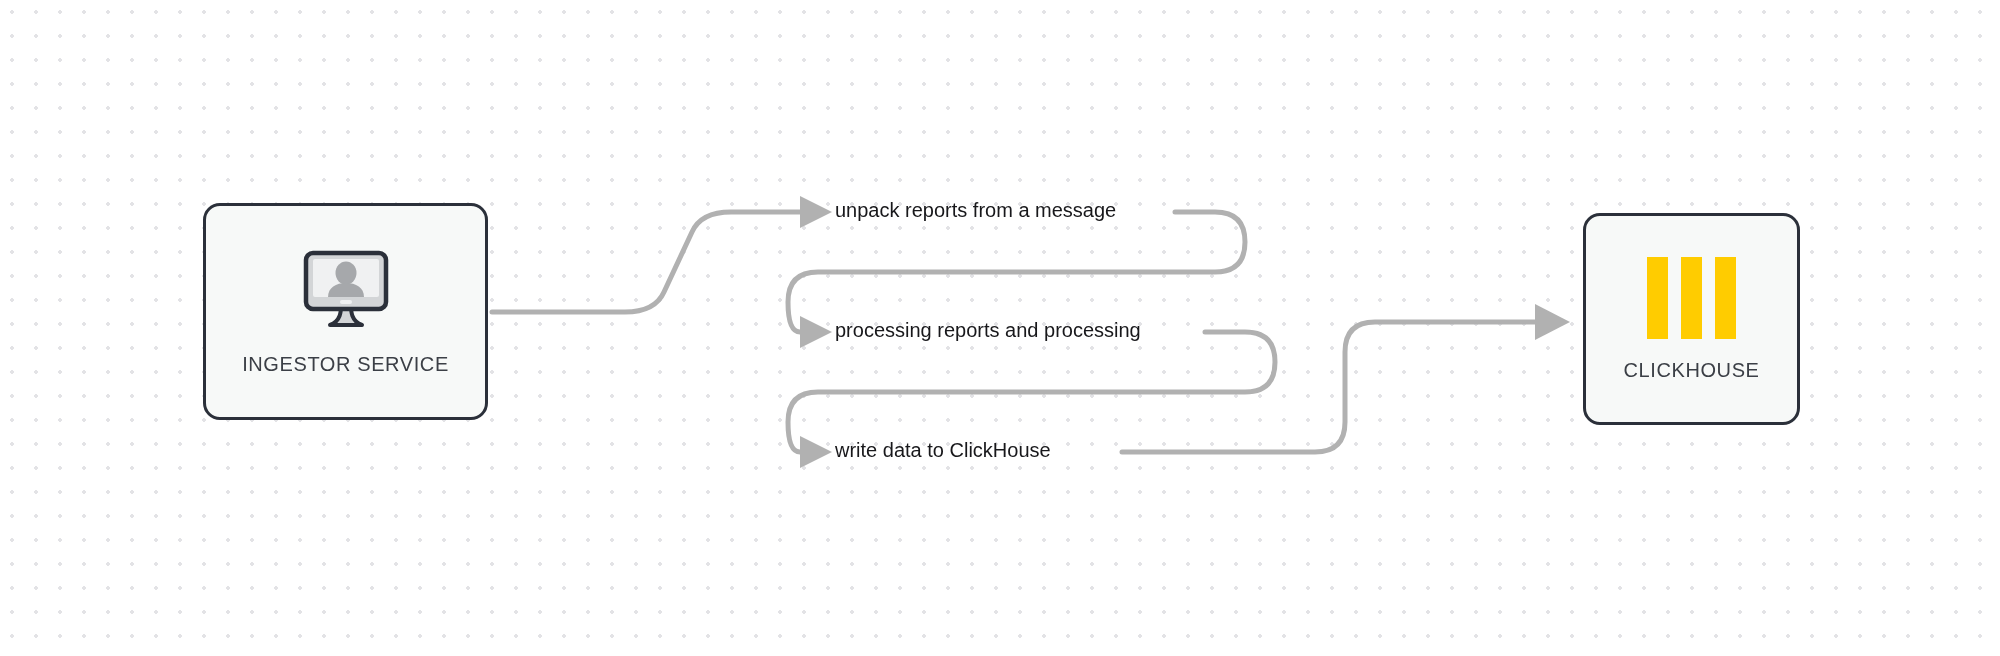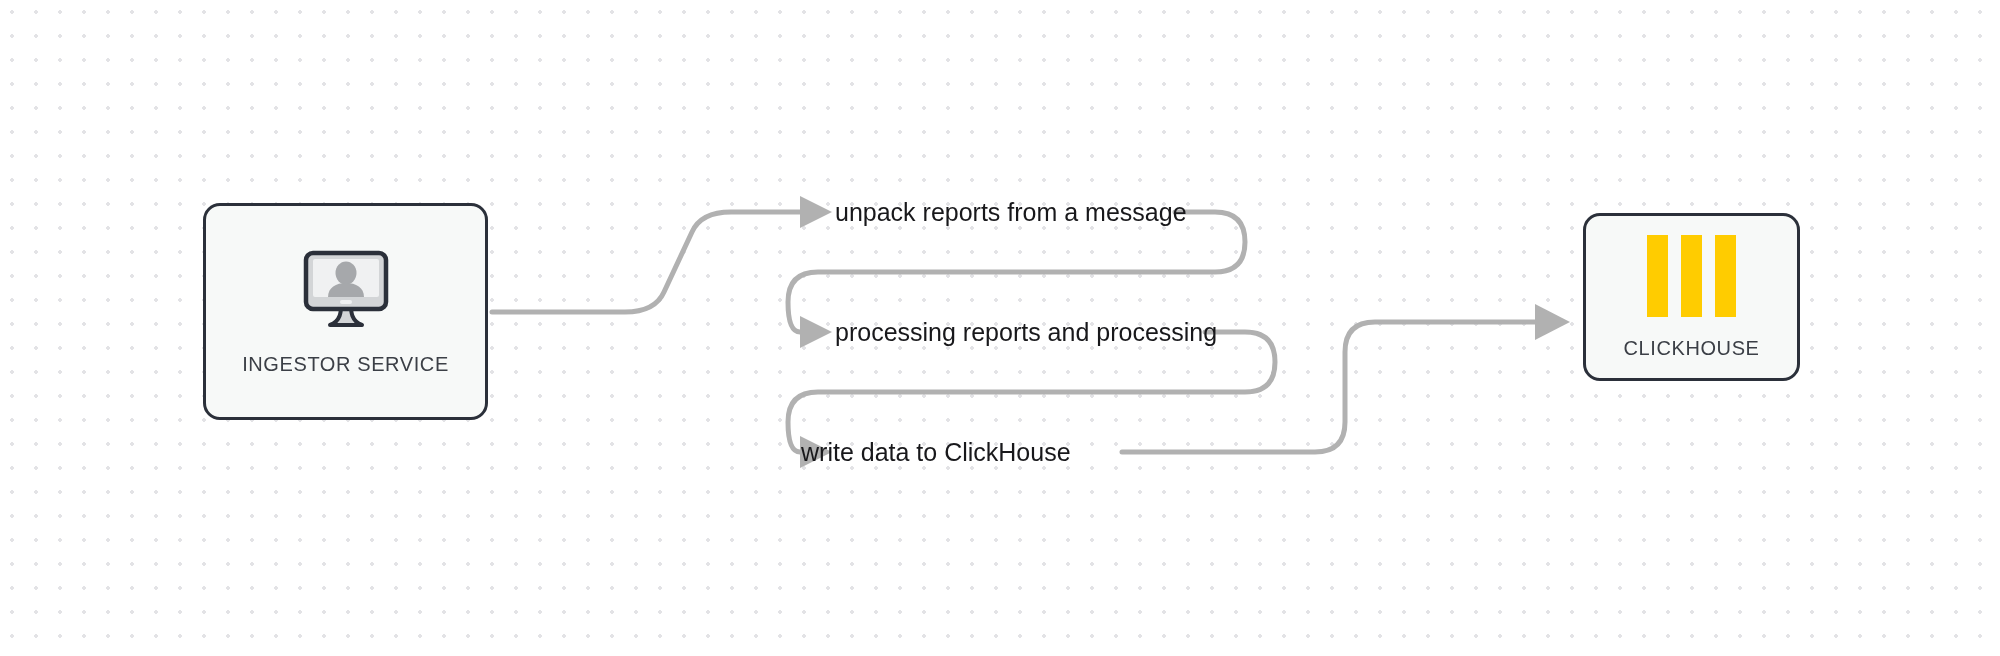--- a/index.html
+++ b/index.html
@@ -44,21 +44,21 @@
     top: 203px;
     width: 285px;
     height: 217px;
   }
   #node-ingestor .node-label { margin-top: 18px; }
 
   #node-clickhouse {
     left: 1583px;
     top: 213px;
     width: 217px;
-    height: 168px;
+    height: 212px;
   }
   #node-clickhouse .node-label { margin-top: 20px; }
 
   
   .ch-logo {
     display: flex;
     gap: 13px;
     align-items: flex-end;
   }
   .ch-bar {
@@ -66,29 +66,29 @@
     height: 82px;
     background: #ffcc00;
   }
 
   
   .monitor-icon { display:block; }
 
   
   .edge-label {
     position: absolute;
-    font-size: 25px;
+    font-size: 20px;
     color: #18181b;
     white-space: nowrap;
     line-height: 1;
     background: transparent;
   }
   #label-unpack     { left: 835px; top: 200px; }
   #label-processing { left: 835px; top: 320px; }
-  #label-write      { left: 801px; top: 440px; }
+  #label-write      { left: 835px; top: 440px; }
 
   
   #edges {
     position: absolute;
     left: 0; top: 0;
     width: 2000px;
     height: 656px;
     pointer-events: none;
   }
   .edge-path {

